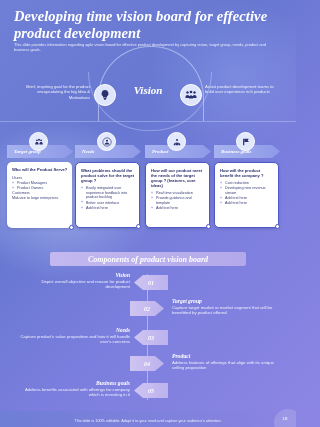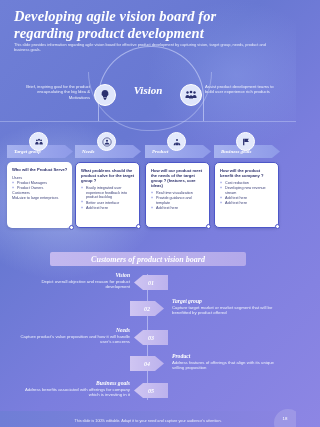--- a/index.html
+++ b/index.html
@@ -132,21 +132,21 @@
     background:rgba(255,255,255,.16);}
 </style>
 </head>
 <body>
 
 <div class="slide">
 
   <div class="blob"></div>
   <div class="blob2"></div>
 
-  <div class="title">Developing agile vision board for regarding product development</div>
+  <div class="title">Developing time vision board for effective product development</div>
   <div class="subtitle">This slide provides information regarding agile vision board for effective product development by capturing vision, target group, needs, product and business goals.</div>
 
   <div class="vision-band">
     <div class="arc"></div>
     <div class="arc2"></div>
   </div>
 
   <div class="v-text left">Brief, inspiring  goal for the product encapsulating the big Idea &amp; Motivations</div>
 
   <div class="v-icon left">
@@ -261,21 +261,21 @@
           <li>Add text here</li>
           <li>Add text here</li>
         </ul>
         <div class="dot"></div>
       </div>
     </div>
 
   </div>
 
   <div class="banner">
-    <span>Customers of product vision board</span>
+    <span>Components of product vision board</span>
   </div>
 
   <div class="zig">
     <div class="spine"></div>
 
     <div class="row" style="left:0;top:2px;width:296px">
       <div class="ztext ta-right" style="left:18px;top:0;">
         <div class="zt-title">Vision</div>
         <div class="zt-desc">Depict overall objective and reason for product development</div>
       </div>

